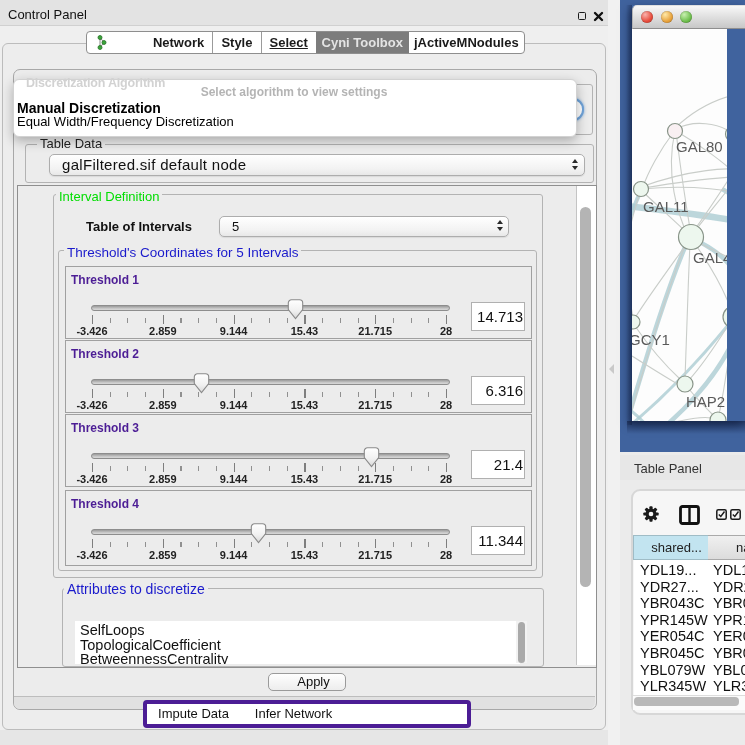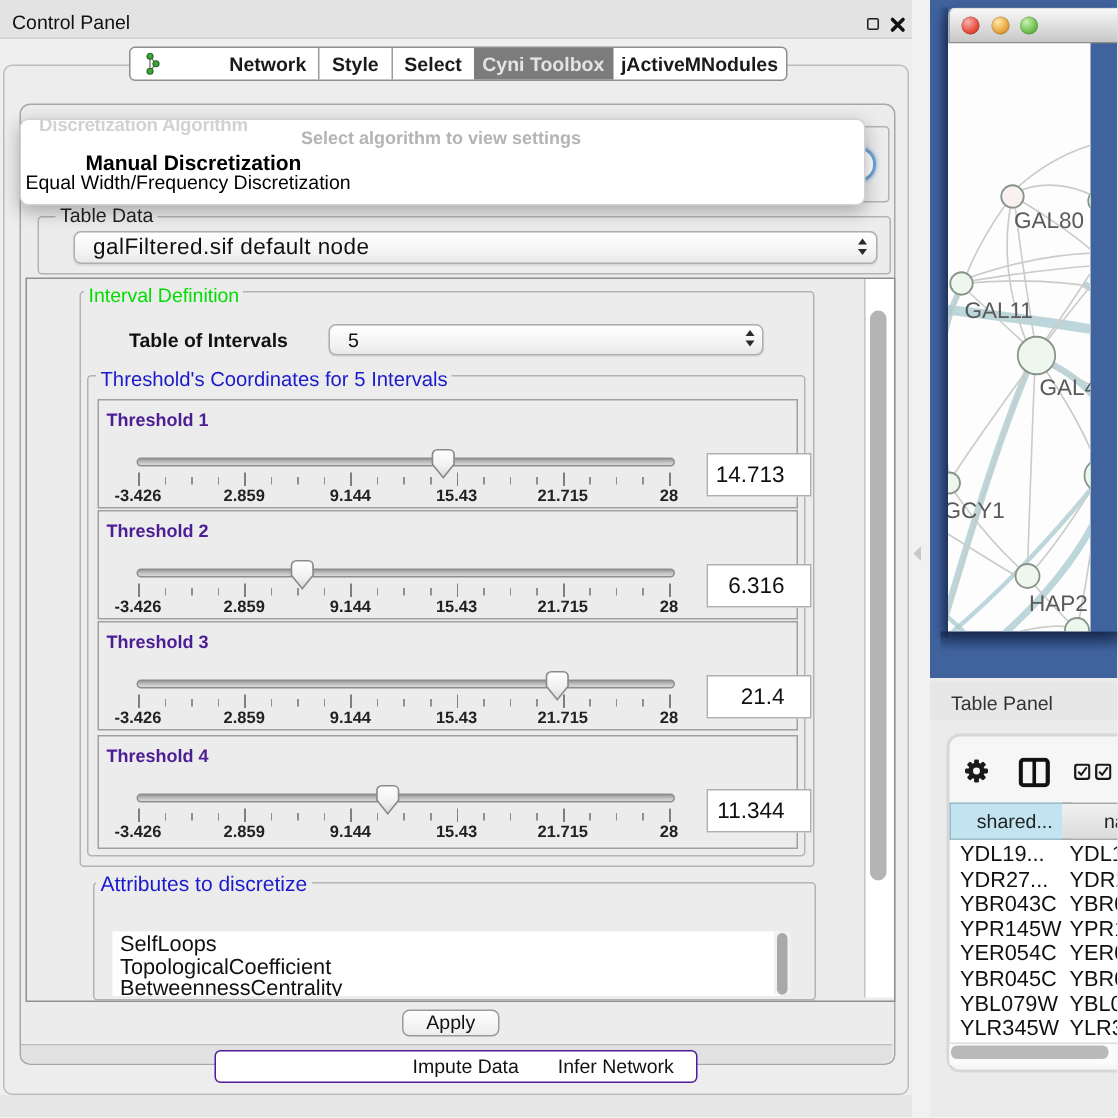--- a/index.html
+++ b/index.html
@@ -21,28 +21,28 @@
 
 .combo{background:linear-gradient(#ffffff,#f2f2f2 70%,#e8e8e8);border:1px solid #adadad;border-radius:5px;box-shadow:0 1px 1px rgba(0,0,0,.08);}
 .arr-up{width:0;height:0;border-left:3.5px solid transparent;border-right:3.5px solid transparent;border-bottom:4.5px solid #2a2a2a;position:absolute;top:0;}
 .arr-dn{width:0;height:0;border-left:3.5px solid transparent;border-right:3.5px solid transparent;border-top:4.5px solid #2a2a2a;position:absolute;top:6.5px;}
 
 .tpanel{left:65px;width:465px;background:#ececec;border:1px solid #a0a0a0;}
 .ttitle{position:absolute;left:5px;top:6px;font-size:12px;font-weight:bold;color:#4c1d95;}
 .track{position:absolute;left:25px;top:38px;width:357px;height:4px;background:linear-gradient(#9a9a9a,#c6c6c6 60%,#d9d9d9);border:1px solid #8d8d8d;border-radius:3px;}
 .ticks{position:absolute;left:25.5px;top:51px;width:356px;height:4.5px;background:repeating-linear-gradient(90deg,#909090 0px,#909090 1px,transparent 1px,transparent 17.7px);}.ticksM{position:absolute;left:25.5px;top:48px;width:356px;height:9px;background:repeating-linear-gradient(90deg,#7e7e7e 0px,#7e7e7e 1.2px,transparent 1.2px,transparent 70.8px);}
 .slabel{position:absolute;top:58px;font-size:11px;font-weight:bold;color:#222;transform:translateX(-50%);}
-.sfield{position:absolute;left:405px;top:35px;width:51px;height:27px;background:#fff;border:1px solid #b0b0b0;font-size:15px;color:#111;text-align:right;padding-right:17px;line-height:28px;}
+.sfield{position:absolute;left:405px;top:35px;width:51px;height:27px;background:#fff;border:1px solid #b0b0b0;font-size:15px;color:#111;text-align:right;padding-right:1px;line-height:28px;}
 .thumb{position:absolute;top:32px;}
 
 #numlist{left:75px;top:621px;width:440px;height:41px;background:#fff;font-size:14.5px;color:#111;line-height:14.6px;padding:2px 0 0 5px;overflow:hidden;}
 
 .btn{background:linear-gradient(#fefefe,#ededed);border:1px solid #9a9a9a;border-radius:5px;text-align:center;font-size:13px;color:#111;}
 
-#botsegs{left:143px;top:700px;width:320px;height:20px;border:1px solid #4c1d95;border-radius:4px;background:#fff;display:flex;justify-content:flex-end;}
+#botsegs{left:143px;top:700px;width:320px;height:20px;border:4px solid #4c1d95;border-radius:4px;background:#fff;display:flex;}
 .bseg{height:20px;line-height:20px;font-size:13px;text-align:center;color:#111;}
 
 #popup{left:13px;top:79px;width:562px;height:56px;background:#fff;border:1px solid #d2d2d2;border-radius:6px;box-shadow:0 4px 12px rgba(0,0,0,.28);}
 
 #divider{left:608px;top:0;width:12px;height:745px;background:#f1f1f1;}
 #desktop{left:620px;top:0;width:125px;height:452px;background:#40639e;}
 #netwin{left:632px;top:5px;width:113px;height:416px;box-shadow:-3px 4px 9px rgba(5,15,45,.5);}
 #nettitle{left:632px;top:5px;width:113px;height:22px;background:linear-gradient(#f8f8f8,#c7c7c7);border-bottom:1px solid #8e8e8e;border-top-left-radius:5px;border-top:1px solid #e0e0e0;border-left:1px solid #b5b5b5;}
 .tl{position:absolute;top:11px;width:12px;height:12px;border-radius:6px;}
 #netcanvas{left:632px;top:28px;width:95px;height:393px;background:#fdfdfd;overflow:hidden;}
@@ -70,21 +70,21 @@
           <path d="M4,2.5 L8,7.5 L4,12.5 M4,2.5 L4,12.5" stroke="#888" stroke-width="1" fill="none"></path>
           <circle cx="4" cy="2.5" r="2" fill="#3aa63a" stroke="#267026" stroke-width="0.8"></circle>
           <circle cx="8" cy="7.5" r="2" fill="#3aa63a" stroke="#267026" stroke-width="0.8"></circle>
           <circle cx="4" cy="12.5" r="2" fill="#3aa63a" stroke="#267026" stroke-width="0.8"></circle>
         </svg>
       <span style="margin-left:14px;">Network</span>
     </div>
     <div class="tabsep"></div>
     <div class="tabseg" style="width:53px;">Style</div>
     <div class="tabsep"></div>
-    <div class="tabseg" style="width:60px;">Select</div>
+    <div class="tabseg" style="width:60px;text-decoration:underline;">Select</div>
     <div class="tabseg" id="tabdark" style="width:103px;">Cyni Toolbox</div>
     <div class="tabseg" style="width:128px;">jActiveMNodules</div>
   </div>
 
   <div class="abs group" style="left:25px;top:84px;width:566px;height:49px;"></div>
 
   <div class="abs" style="left:530px;top:98px;width:50px;height:19px;border:2.5px solid #6fa3d9;border-radius:11px;background:#fff;box-shadow:0 0 3px rgba(111,163,217,.9);"></div>
 
   <div class="abs group" style="left:25px;top:144px;width:567px;height:37px;"></div>
   <div class="abs gtitle" style="left:37px;top:137px;color:#222;">Table Data</div>
@@ -205,33 +205,33 @@
       </svg>
 <div class="sfield">11.344</div>
 </div>
 
   <div class="abs group" style="left:62px;top:588px;width:480px;height:77px;"></div>
   <div class="abs gtitle" style="left:64px;top:583px;color:#1a1acc;font-size:14px;">Attributes to discretize</div>
   <div id="numlist" class="abs">SelfLoops<br>TopologicalCoefficient<br>BetweennessCentrality</div>
   <div class="abs" style="left:516px;top:621px;width:11px;height:42px;background:#f2f2f2;"></div>
   <div class="abs" style="left:518px;top:622px;width:7px;height:41px;background:#a9a9a9;border-radius:4px;"></div>
 
-  <div class="abs btn" style="left:268px;top:673px;width:63px;height:16px;line-height:16px;">Apply</div>
+  <div class="abs btn" style="left:268px;top:673px;width:63px;height:16px;line-height:16px;padding-left:13px;">Apply</div>
 
   <div class="abs" style="left:14px;top:696px;width:581px;height:12px;background:#e1e1e1;border-bottom-left-radius:7px;border-bottom-right-radius:7px;border-top:1px solid #bdbdbd;"></div>
 
   <div id="botsegs" class="abs">
     <div class="bseg" style="width:93px;">Impute Data</div>
     <div class="bseg" style="width:107px;">Infer Network</div>
   </div>
 
   <div id="popup" class="abs"></div>
   <div class="abs" style="left:26px;top:76px;font-size:12.5px;font-weight:bold;color:#d2d2d2;letter-spacing:-0.2px;">Discretization Algorithm</div>
   <div class="abs" style="left:13px;top:85px;width:562px;text-align:center;font-size:12px;font-weight:bold;color:#b4b4b4;">Select algorithm to view settings</div>
-  <div class="abs" style="left:17px;top:100px;font-size:14px;font-weight:bold;color:#000;margin-left:40px;">Manual Discretization</div>
+  <div class="abs" style="left:17px;top:100px;font-size:14px;font-weight:bold;color:#000;">Manual Discretization</div>
   <div class="abs" style="left:17px;top:114px;font-size:13px;color:#000;">Equal Width/Frequency Discretization</div>
 
   <div id="divider" class="abs"></div>
   <div class="abs" style="left:609px;top:364px;width:0;height:0;border-top:5px solid transparent;border-bottom:5px solid transparent;border-right:5px solid #c9c9c9;"></div>
   <div id="desktop" class="abs"></div>
   <div id="netwin" class="abs"></div>
   <div id="netcanvas" class="abs">
     <svg width="113" height="393" viewBox="632 28 113 393" id="netsvg">
         <path d="M628,206 C668,211 706,215 748,223" stroke="#abccd2" stroke-width="6.5" fill="none" opacity="0.8"></path>
 <path d="M691,238 C738,258 752,292 738,328 C724,370 680,422 624,456" stroke="#abccd2" stroke-width="4.5" fill="none" opacity="0.8"></path>

